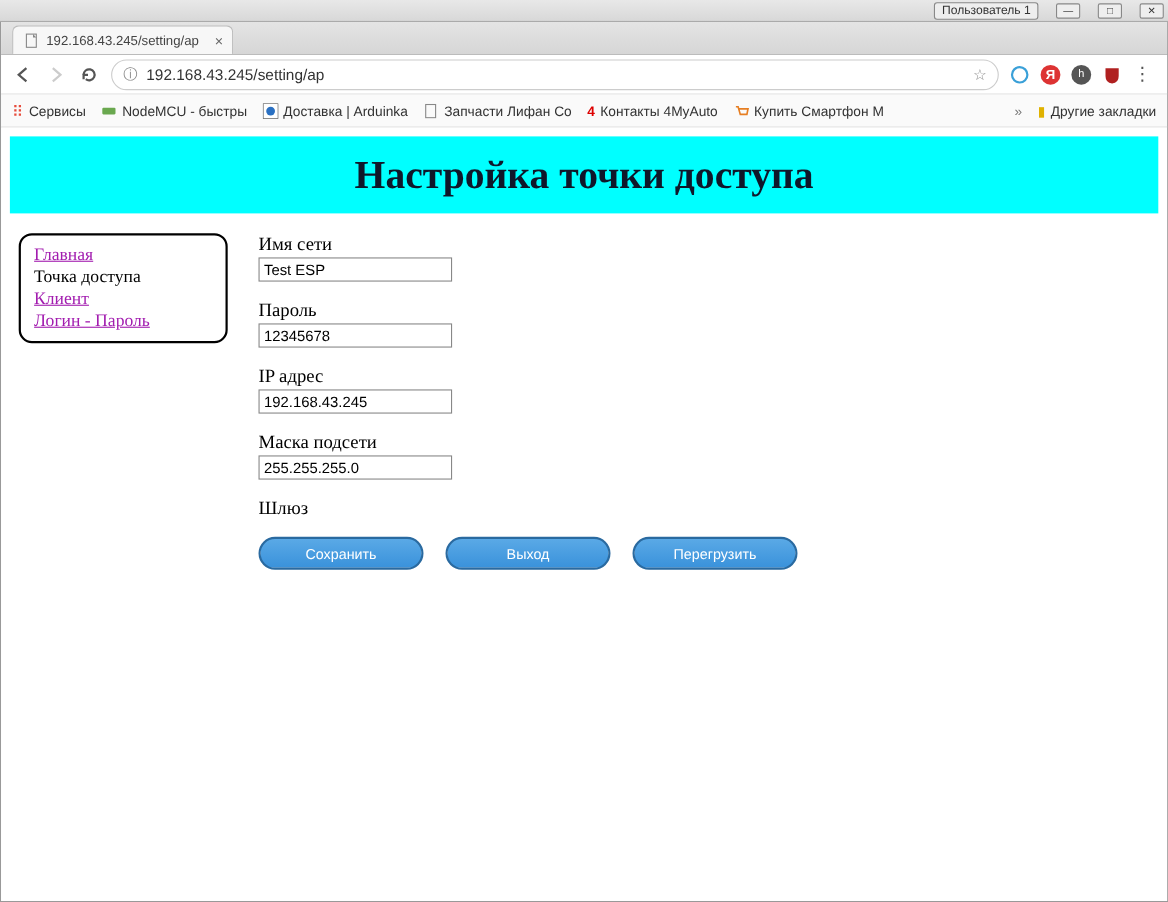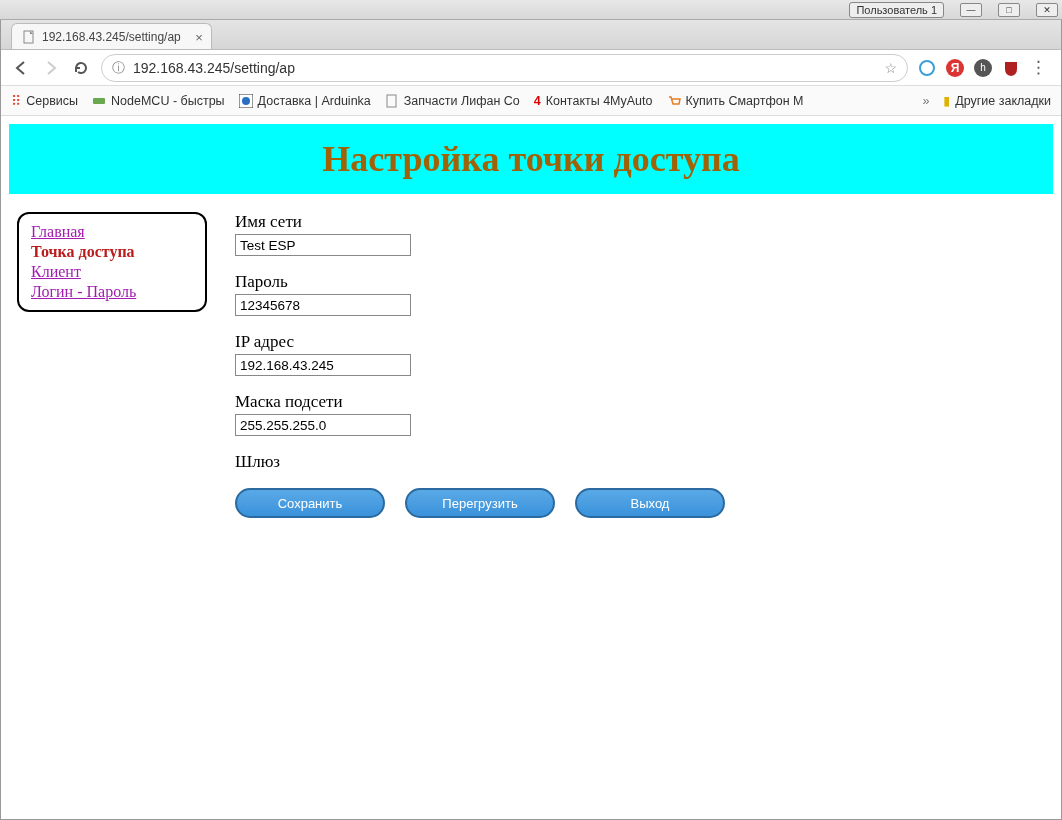--- a/index.html
+++ b/index.html
@@ -128,34 +128,34 @@
   .page-header {
     background:#00FFFF;
     text-align:center;
     padding: 14px 0;
     margin-bottom: 18px;
   }
   .page-header h1 {
     font-family: "Times New Roman", serif;
     font-weight: bold;
     font-size: 36px;
-    color:#a16207;
+    color:#0f172a;
   }
   .content-row { display:flex; gap:28px; align-items:flex-start; padding: 0 8px;}
   .side-nav {
     border: 2px solid #000;
     border-radius: 12px;
     padding: 8px 12px;
     width: 190px;
     font-family: "Times New Roman", serif;
     font-size: 16px;
     line-height: 1.25;
   }
   .side-nav a { color:#a21caf; text-decoration:underline; display:block;}
-  .side-nav .active { color:#b91c1c; font-weight:bold; text-decoration:none;}
+  .side-nav .active { color:#000000; font-weight:normal; text-decoration:none;}
   .form-area {
     font-family: "Times New Roman", serif;
     font-size: 17px;
     color:#000;
   }
   .form-group { margin-bottom: 16px; }
   .form-group label { display:block; margin-bottom:2px; }
   .form-group input {
     width: 176px;
     height: 22px;
@@ -328,20 +328,20 @@
         <div class="form-group">
           <label>Маска подсети</label>
           <input type="text" value="255.255.255.0" style="">
         </div>
         <div class="form-group">
           <label>Шлюз</label>
         </div>
 
         <div class="button-row">
           <button class="pill-btn">Сохранить</button>
+          <button class="pill-btn">Выход</button>
           <button class="pill-btn">Перегрузить</button>
-          <button class="pill-btn">Выход</button>
         </div>
       </div>
     </div>
 
   </div>
 </div>
 
 </body></html>

